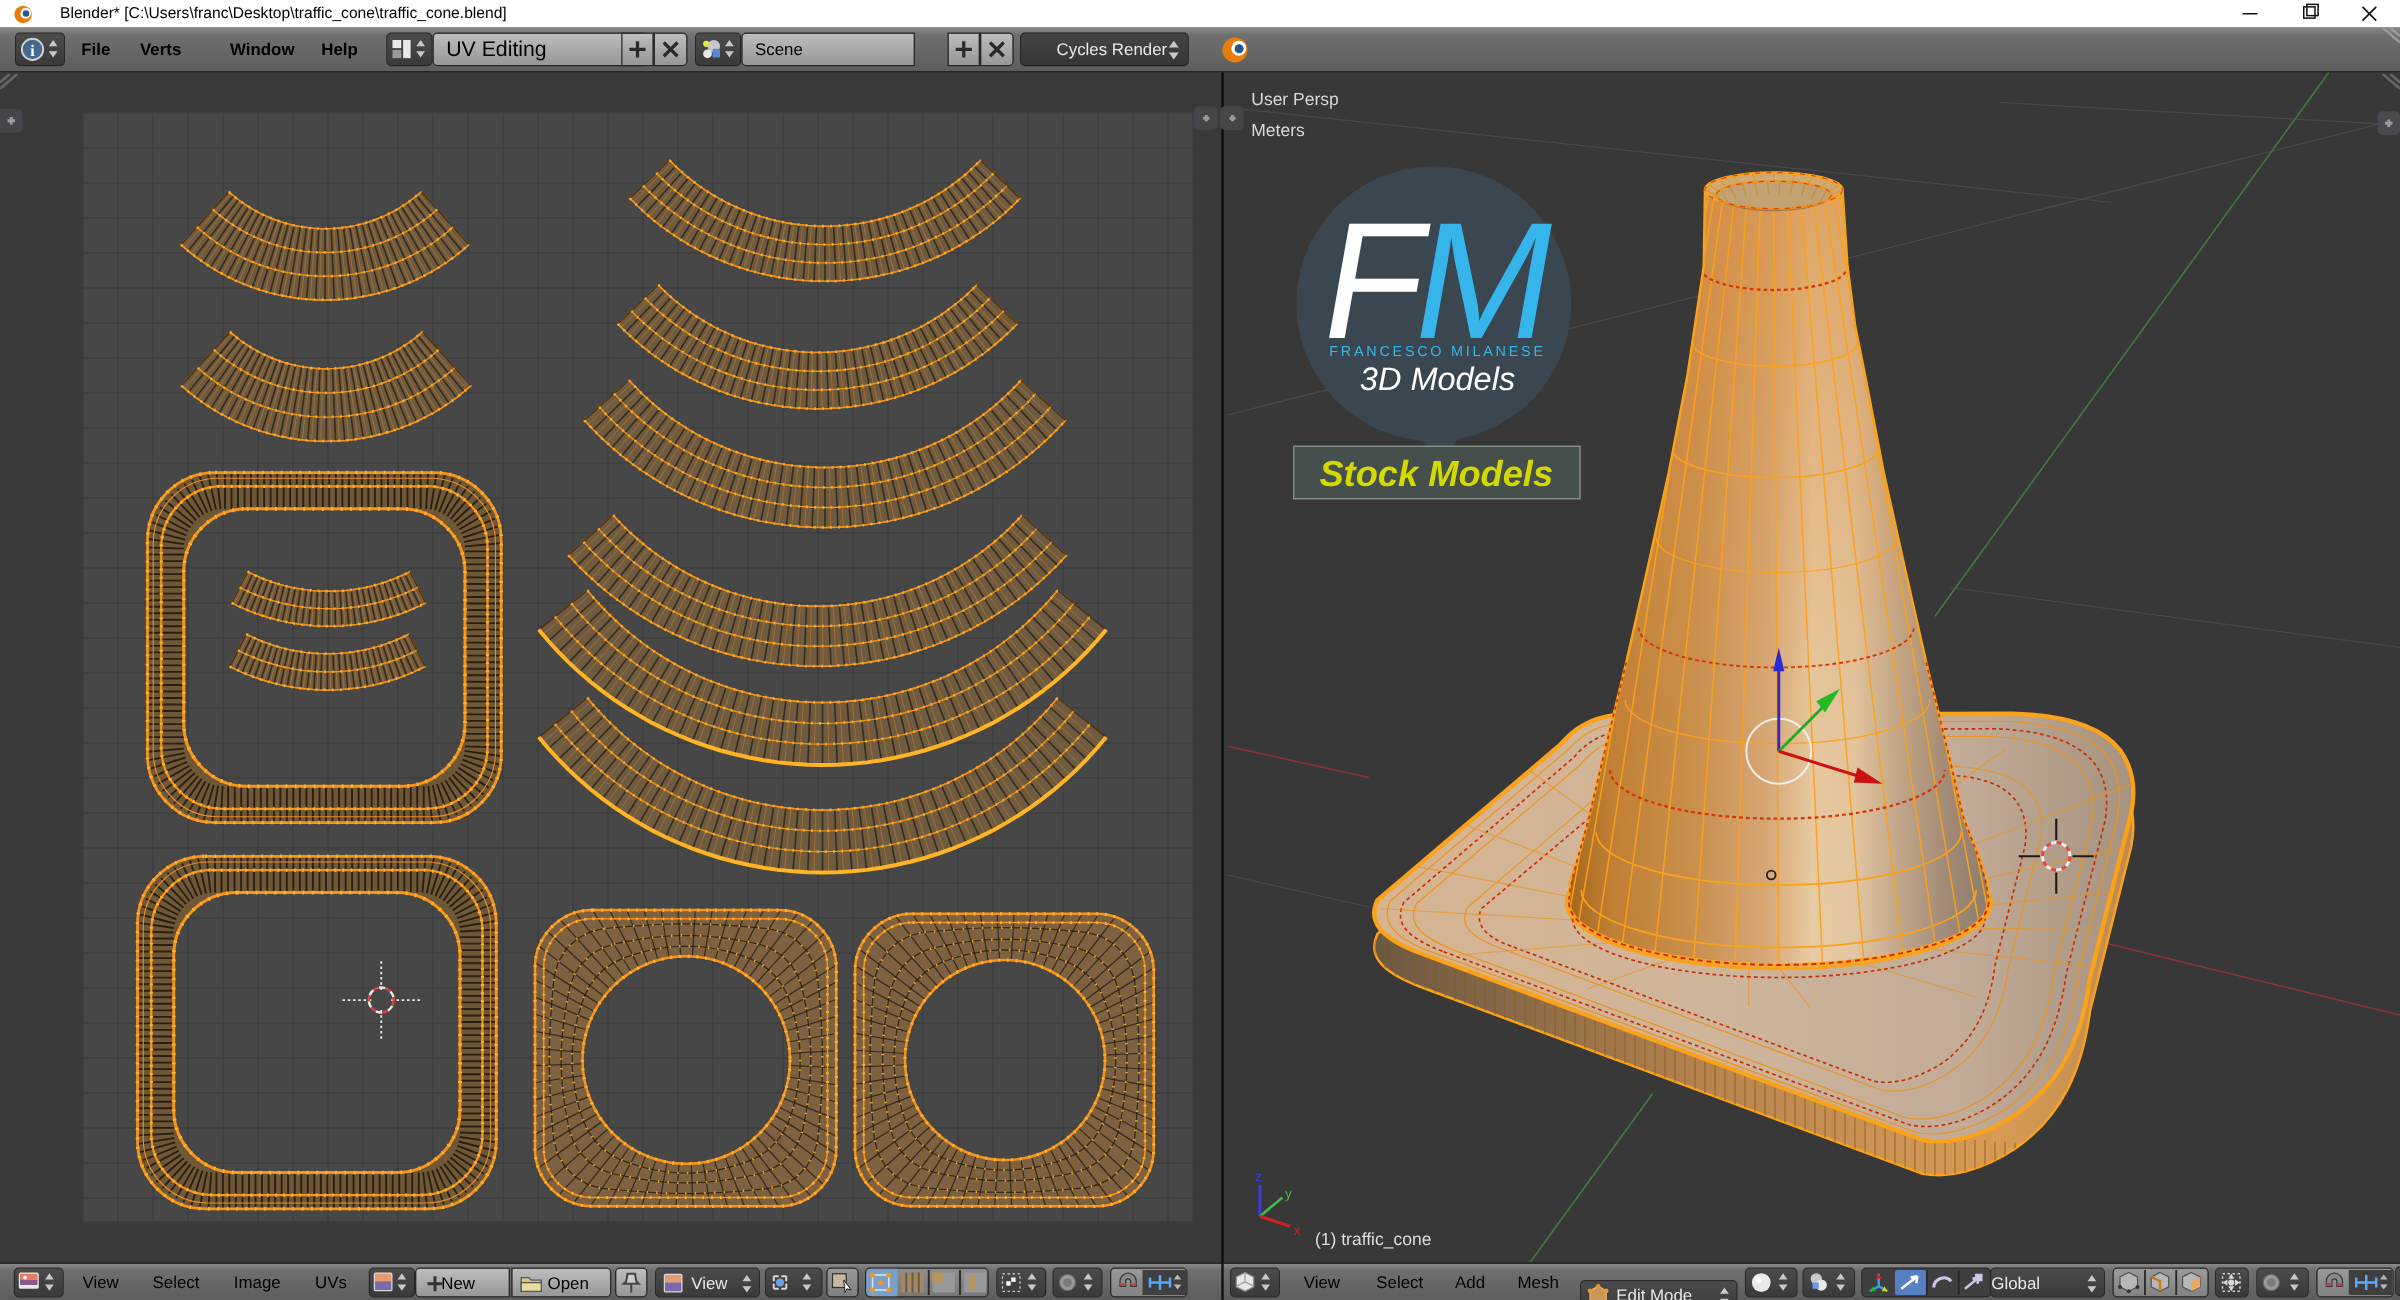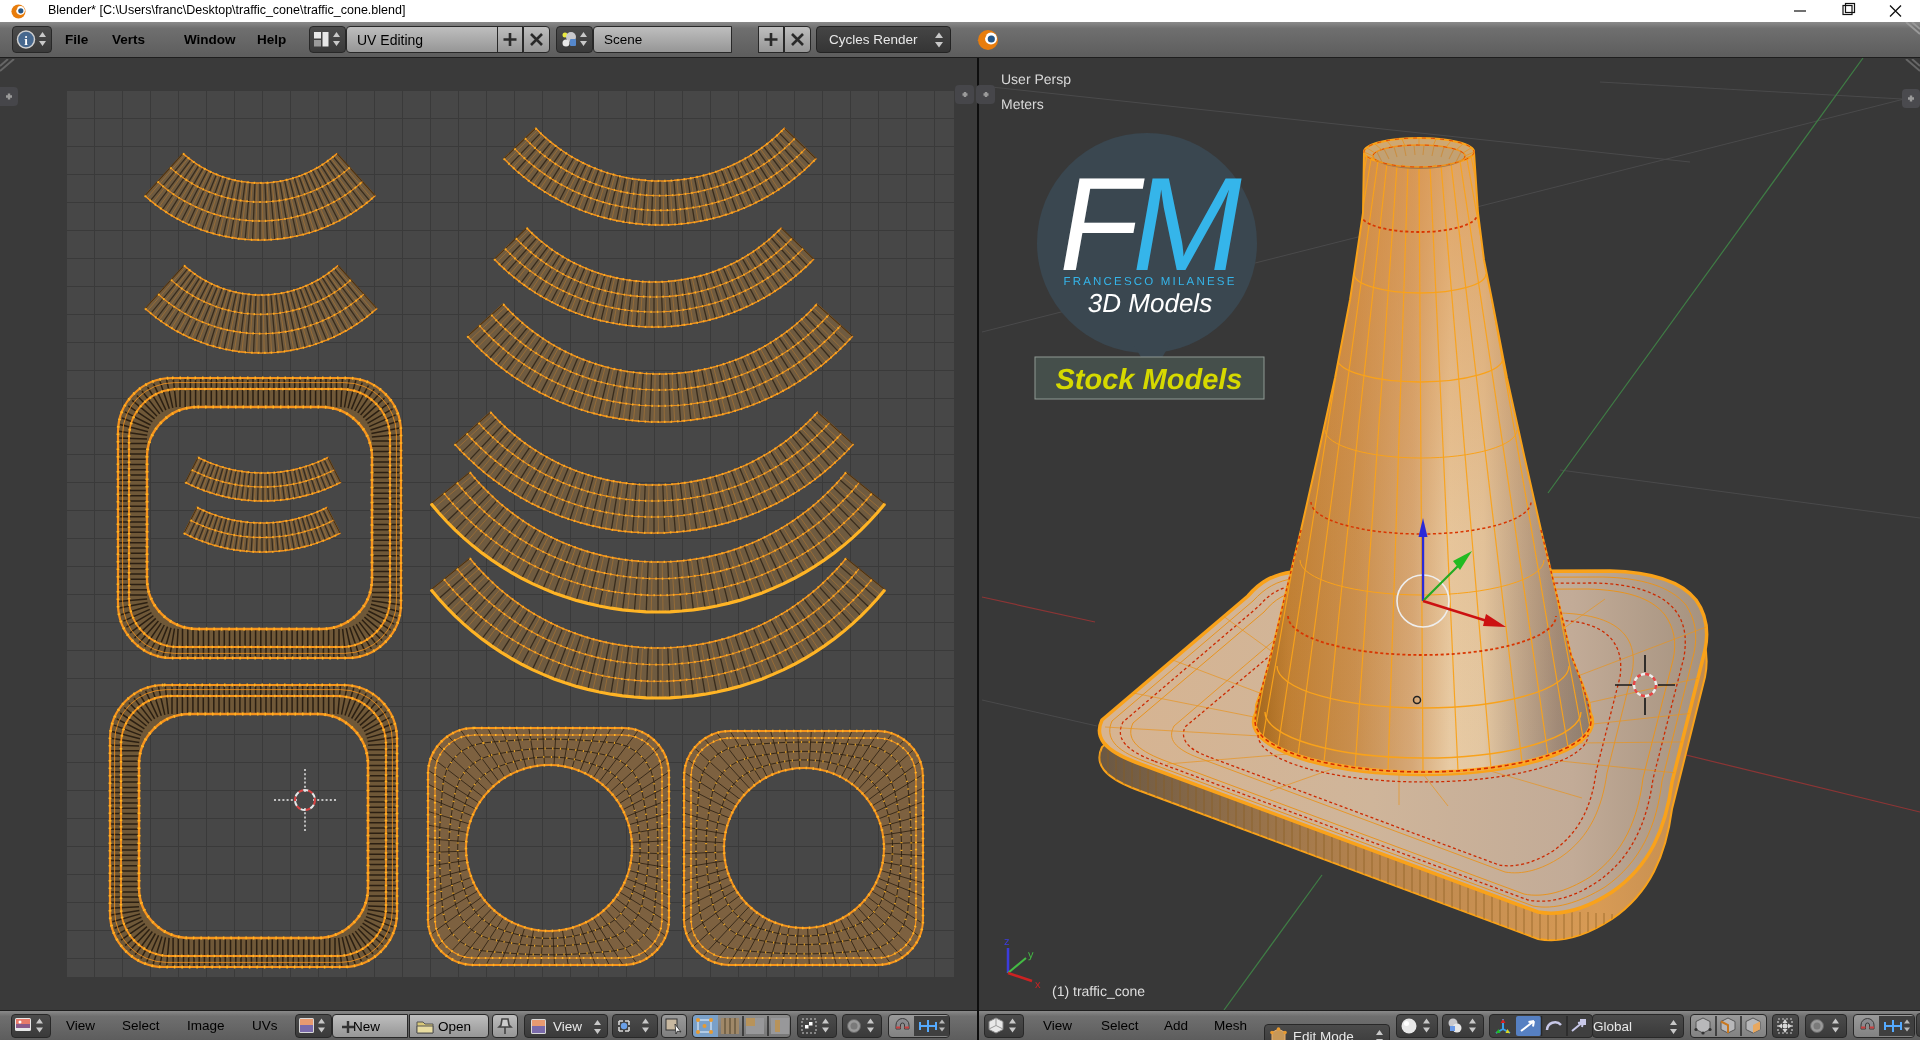--- a/index.html
+++ b/index.html
@@ -1,21 +1,21 @@
 <!DOCTYPE html>
 <html><head><meta charset="utf-8"><style>
 html,body{margin:0;padding:0;width:1920px;height:1040px;overflow:hidden;background:#3a3a3a;
 font-family:"Liberation Sans", sans-serif;-webkit-font-smoothing:antialiased;}
 .abs{position:absolute;}
 #titlebar{left:0;top:0;width:1920px;height:22px;background:#ffffff;color:#000;font-size:12.5px;}
 #header{left:0;top:22px;width:1920px;height:36px;background:linear-gradient(#8a8a8a,#6f6f6f 18%,#5d5d5d);border-bottom:1px solid #1e1e1e;box-sizing:border-box;}
 .menu{color:#000;font-size:13.5px;line-height:35px;position:absolute;top:0;font-weight:bold;}
 .dkw{position:absolute;background:linear-gradient(#4b4b4b,#3a3a3a);border:1px solid #282828;border-radius:4px;box-sizing:border-box;}
 .ltw{position:absolute;background:linear-gradient(#bebebe,#969696);border:1px solid #282828;border-radius:4px;box-sizing:border-box;color:#000;}
-.ddk{position:absolute;background:linear-gradient(#454545,#353535);border:1px solid #232323;border-radius:4px;box-sizing:border-box;color:#e8e8e8;}
+.ddk{position:absolute;background:linear-gradient(#454545,#353535);border:1px solid #232323;border-radius:4px;box-sizing:border-box;color:#e8e8e8;text-align:center;}
 #uvpanel{left:0;top:58px;width:977px;height:952px;background:#3a3a3a;}
 #uvgrid{position:absolute;left:66px;top:32px;width:888px;height:887px;background-color:#474747;
 background-image:linear-gradient(#3a3a3a 1px,transparent 1px),linear-gradient(90deg,#3a3a3a 1px,transparent 1px);
 background-size:28px 28px;background-position:0px 0px;}
 #vp{left:979px;top:58px;width:941px;height:952px;background:#383838;}
 #footL{left:0;top:1010px;width:977px;height:30px;background:linear-gradient(#8a8a8a,#6f6f6f 18%,#5d5d5d);border-top:1px solid #1e1e1e;box-sizing:border-box;}
 #footR{left:979px;top:1010px;width:941px;height:30px;background:linear-gradient(#8a8a8a,#6f6f6f 18%,#5d5d5d);border-top:1px solid #1e1e1e;box-sizing:border-box;}
 .fmenu{color:#000;font-size:13.5px;line-height:29px;position:absolute;top:0;}
 #divider{left:977px;top:58px;width:2px;height:982px;background:#0e0e0e;}
 .wtxt{color:#e8e8e8;}
@@ -49,21 +49,21 @@
 <span class="menu" style="left:184px">Window</span>
 <span class="menu" style="left:257px">Help</span>
 <div class="dkw" style="left:309px;top:4px;width:37px;height:27px">
 <svg width="35" height="25" viewBox="0 0 35 25">
         <rect x="4" y="5" width="7" height="6.5" fill="#e8e8e8"></rect>
         <rect x="4" y="13" width="7" height="6.5" fill="#9a9a9a"></rect>
         <rect x="12.5" y="5" width="6" height="14.5" fill="#e8e8e8"></rect>
 <path d="M23 10 l3.5 -5 3.5 5 Z M23 14 l3.5 5 3.5 -5 Z" fill="#c8c8c8"></path>
       </svg>
 </div>
-<div class="ltw" style="left:346px;top:4px;width:169px;height:27px;border-radius:4px 0 0 4px;font-size:14px;line-height:26px"><span style="margin-left:10px">UV Editing</span></div>
+<div class="ltw" style="left:346px;top:4px;width:169px;height:27px;border-radius:4px 0 0 4px;font-size:17px;line-height:26px"><span style="margin-left:10px">UV Editing</span></div>
 <div class="ltw" style="left:497px;top:4px;width:26px;height:27px;border-radius:0">
 <svg width="24" height="25" viewBox="0 0 24 25">
         <path d="M12 6 V19 M5.5 12.5 H18.5" stroke="#2a2a2a" stroke-width="2.6"></path>
       </svg></div>
 <div class="ltw" style="left:523px;top:4px;width:27px;height:27px;border-radius:0 4px 4px 0">
 <svg width="25" height="25" viewBox="0 0 25 25">
         <path d="M7 7 L18 18 M18 7 L7 18" stroke="#2a2a2a" stroke-width="2.6"></path>
       </svg></div>
 <div class="dkw" style="left:556px;top:4px;width:37px;height:27px">
 <svg width="35" height="25" viewBox="0 0 35 25">

